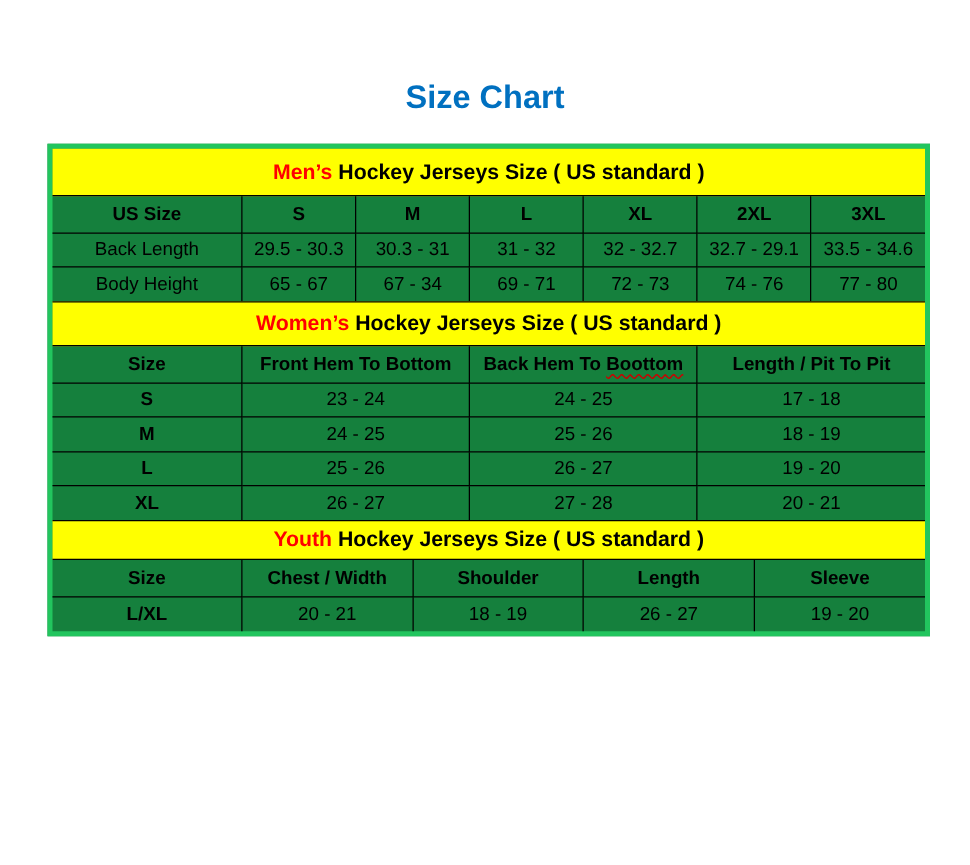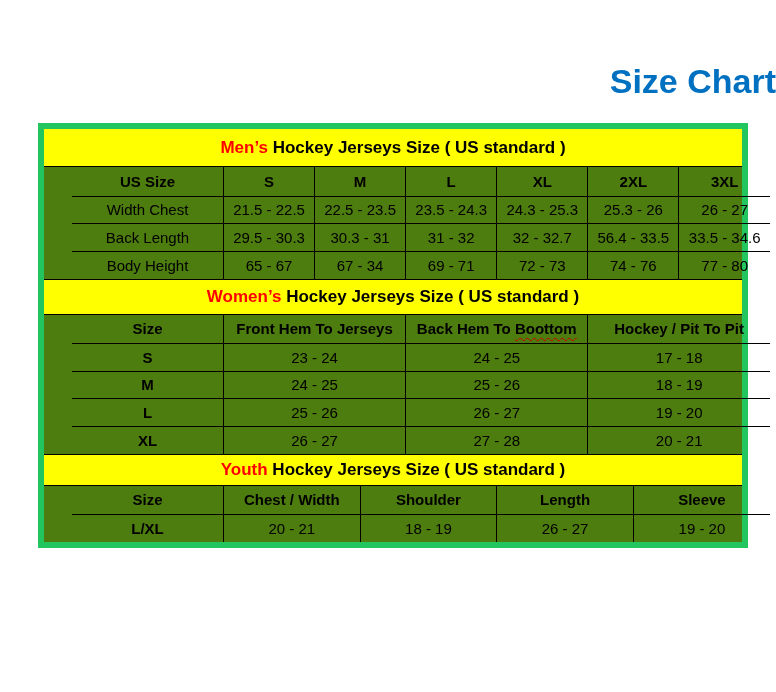--- a/index.html
+++ b/index.html
@@ -9,30 +9,30 @@
   }
   body {
     width: 776px;
     height: 692px;
     font-family: "Liberation Sans", "DejaVu Sans", sans-serif;
     color: #000000;
     overflow: hidden;
   }
   .page-title {
     margin: 62px 0 0 0;
-    text-align: right;
-    font-size: 34px;
+    text-align: center;
+    font-size: 26px;
     font-weight: bold;
     color: #0070C0;
   }
   .chart-wrap {
     width: 698px;
     margin: 22px 0 0 38px;
-    border: 6px solid #22c55e;
-    background: #4d7c0f;
+    border: 4px solid #22c55e;
+    background: #15803d;
   }
   .section-header {
     background: #FFFF00;
     display: flex;
     align-items: center;
     justify-content: center;
     font-weight: bold;
     font-size: 17px;
     border-bottom: 1px solid #000000;
     white-space: pre;
@@ -41,21 +41,20 @@
     border-top: 1px solid #000000;
   }
   .hdr-mens   { height: 37px; }
   .hdr-womens { height: 34px; }
   .hdr-youth  { height: 30px; }
   .section-header .red-word { color: #FF0000; }
   table.grid {
     width: 100%;
     border-collapse: collapse;
     table-layout: fixed;
-    margin-left: 28px;
   }
   table.grid th, table.grid td {
     border: 1px solid #000000;
     text-align: center;
     vertical-align: middle;
     font-size: 15px;
     padding: 0 2px;
     overflow: hidden;
   }
   table.grid th { font-weight: bold; }
@@ -94,35 +93,26 @@
           <th>S</th>
           <th>M</th>
           <th>L</th>
           <th>XL</th>
           <th>2XL</th>
           <th>3XL</th>
         </tr>
       </thead>
       <tbody>
         <tr>
-          <td>Width Chest</td>
-          <td>21.5 - 22.5</td>
-          <td>22.5 - 23.5</td>
-          <td>23.5 - 24.3</td>
-          <td>24.3 - 25.3</td>
-          <td>25.3 - 26</td>
-          <td>26 - 27</td>
-        </tr>
-        <tr>
           <td>Back Length</td>
           <td>29.5 - 30.3</td>
           <td>30.3 - 31</td>
           <td>31 - 32</td>
           <td>32 - 32.7</td>
-          <td>56.4 - 33.5</td>
+          <td>32.7 - 29.1</td>
           <td>33.5 - 34.6</td>
         </tr>
         <tr>
           <td>Body Height</td>
           <td>65 - 67</td>
           <td>67 - 34</td>
           <td>69 - 71</td>
           <td>72 - 73</td>
           <td>74 - 76</td>
           <td>77 - 80</td>
@@ -130,23 +120,23 @@
       </tbody>
     </table>
 
   <div class="section-header hdr-womens not-first">
     <span class="red-word">Women’s</span><span> Hockey Jerseys Size ( US standard )</span>
   </div>
   <table class="grid womens">
       <thead>
         <tr>
           <th>Size</th>
-          <th>Front Hem To Jerseys</th>
+          <th>Front Hem To Bottom</th>
           <th><span>Back Hem To </span><span class="wavy">Boottom</span></th>
-          <th>Hockey / Pit To Pit</th>
+          <th>Length / Pit To Pit</th>
         </tr>
       </thead>
       <tbody>
         <tr>
           <td>S</td>
           <td>23 - 24</td>
           <td>24 - 25</td>
           <td>17 - 18</td>
         </tr>
         <tr>

